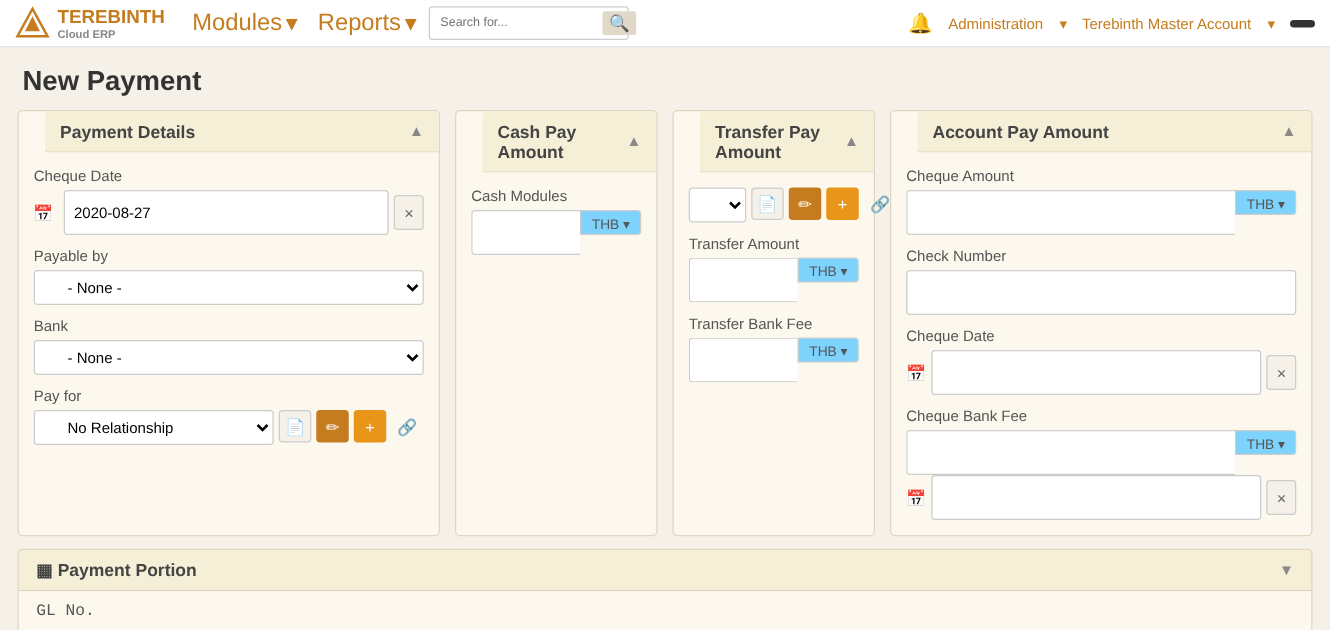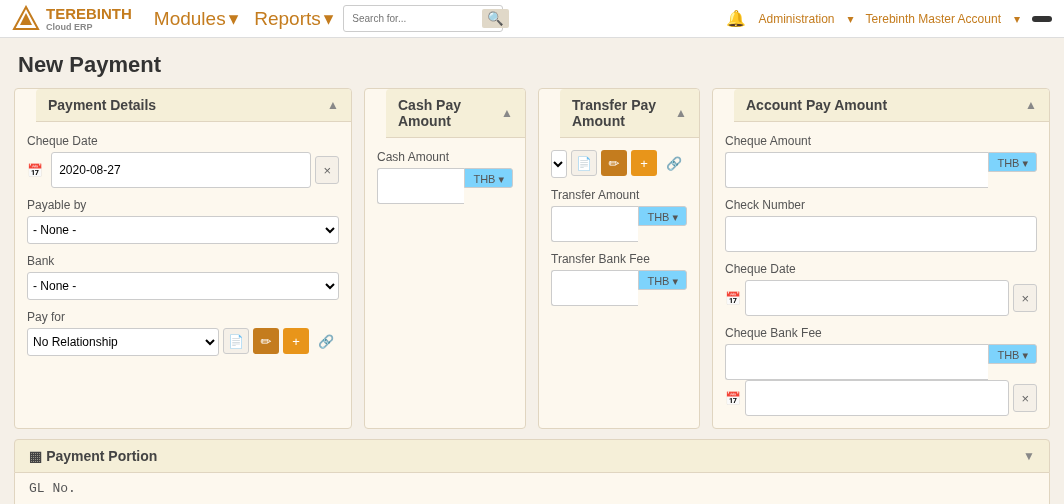--- a/index.html
+++ b/index.html
@@ -152,21 +152,21 @@
       border-radius: 3px;
       padding: 4px 7px;
       font-size: 12px;
       background: #fff;
       width: 100%;
       height: 36px;
     }
     .form-select {
       border: 1px solid #ccc;
       border-radius: 3px;
-      padding: 4px 1px;
+      padding: 4px 22px;
       font-size: 12px;
       background: #fff;
       width: 100%;
       height: 28px;
       cursor: pointer;
     }
     .clear-btn {
       background: #f5f0e8;
       border: 1px solid #ccc;
       border-radius: 3px;
@@ -333,21 +333,21 @@
   </div>
 
   <div style="flex:1;display:flex;flex-direction:row;gap:12px;min-width:0;">
 
     <div class="card">
       <div class="card-header">
         <span>Cash Pay Amount</span>
         <span class="chevron">▲</span>
       </div>
       <div class="card-body">
-        <div class="field-label">Cash Amount</div>
+        <div class="field-label">Cash Modules</div>
         <div class="input-thb-wrap">
           <input type="text" class="form-input" style="">
           <button class="thb-btn">
             <span>THB</span>
             <span>▾</span>
           </button>
         </div>
       </div>
     </div>
 

